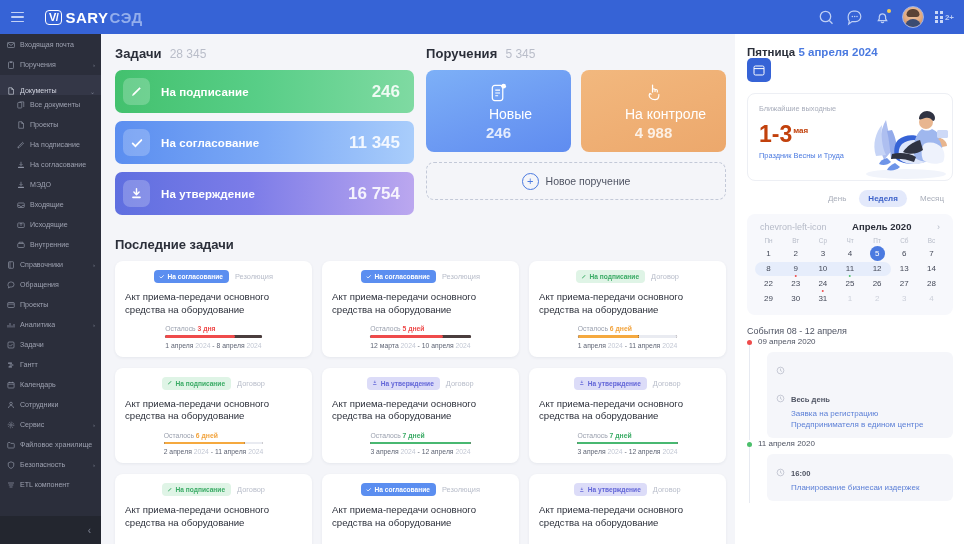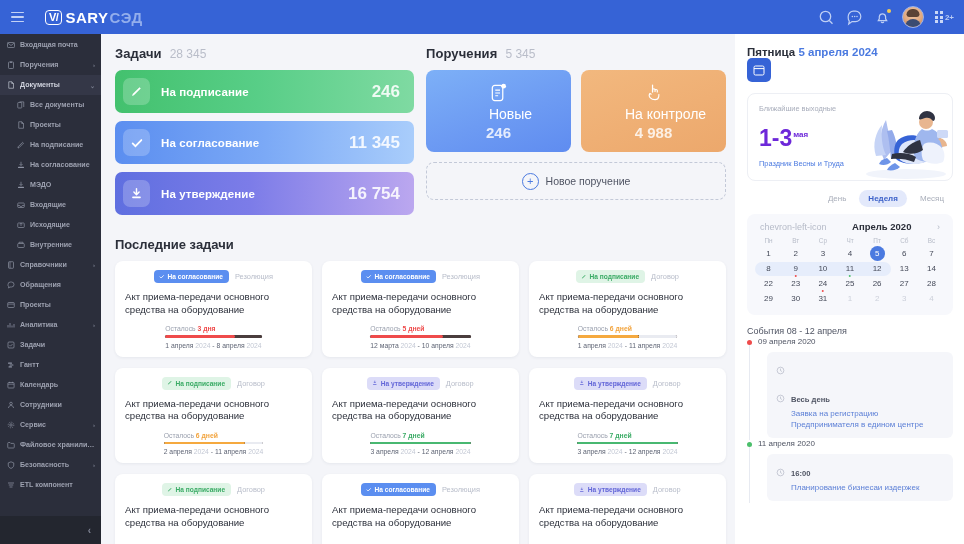--- a/index.html
+++ b/index.html
@@ -56,30 +56,30 @@
   .apps-label{ color:#b9cbf5; font-size:8px; font-weight:bold;}
 
   
   .body { display:flex; flex:1 1 auto; min-height:0; }
 
   
   .sidebar {
     width:101px; flex:0 0 101px;
     background:#2b2e3b; color:#9b9fae;
     display:flex; flex-direction:column;
-    position:relative; overflow:hidden;font-weight:bold;
+    position:relative; overflow:hidden;
   }
   .nav { flex:1 1 auto; overflow:hidden; padding-top:1px;}
   .nav-item {
     display:flex; align-items:center; gap:5px;
     height:20px; padding:0 6px 0 7px; cursor:pointer;
     font-size:7.1px; color:#9da1b0; white-space:nowrap; position:relative;
   }
   .nav-item.sub { padding-left:17px; }
-  .nav-item.active { background:#343747; color:#cfd2dd; }
+  .nav-item.active { background:#343747; color:#cfd2dd;align-items:flex-end; }
   .nav-item .ico { width:8px;height:8px; flex:0 0 8px; display:flex;align-items:center;justify-content:center; color:#8e93a4;}
   .nav-item .ico svg{ display:block;}
   .nav-item .lbl { overflow:hidden; text-overflow:ellipsis; }
   .nav-item .chev { margin-left:auto; font-size:6px; color:#7b8090; }
   .sidebar-footer {
     height:28px; flex:0 0 28px; background:#23262f;
     display:flex; align-items:center; justify-content:flex-end;
     padding-right:10px; cursor:pointer;
   }
   .sidebar-footer span{ color:#7f8494; font-size:10px;}
@@ -179,21 +179,21 @@
   .rdate-txt span { color:#4b7ae0;}
   .cal-btn {
     width:24px;height:24px;border-radius:5px;background:#3663d6;
     display:flex;align-items:center;justify-content:center; cursor:pointer;
   }
   .holiday {
     margin-top:11px; height:88px; border:1px solid #edeff4; border-radius:8px;
     position:relative; overflow:hidden; padding:10px 10px 0 11px;
   }
   .hol-sub { font-size:7.4px; color:#a8adbb;}
-  .hol-big { font-size:23px; font-weight:bold; color:#6d28d9; line-height:32px; margin-top:6px;}
+  .hol-big { font-size:23px; font-weight:bold; color:#c2410c; line-height:24px; margin-top:6px;}
   .hol-big sup { font-size:8px; font-weight:bold; vertical-align:super; margin-left:1px;}
   .hol-cap { font-size:7.4px; color:#4b7ae0; margin-top:5px;}
   .hol-art { position:absolute; right:2px; top:6px; width:96px; height:82px;}
 
   .seg { display:flex; align-items:center; justify-content:flex-end; gap:4px; margin-top:9px;}
   .seg div { font-size:8px; color:#a9aeba; padding:4px 9px; border-radius:11px; cursor:pointer;}
   .seg div.on { background:#e3e9fb; color:#3d62c9; font-weight:bold;}
 
   .cal { margin-top:7px; background:#f7f8fc; border-radius:8px; padding:7px 8px 9px 8px;}
   .cal-head { display:flex; align-items:center; justify-content:space-between; padding:0 3px 5px 3px;}

